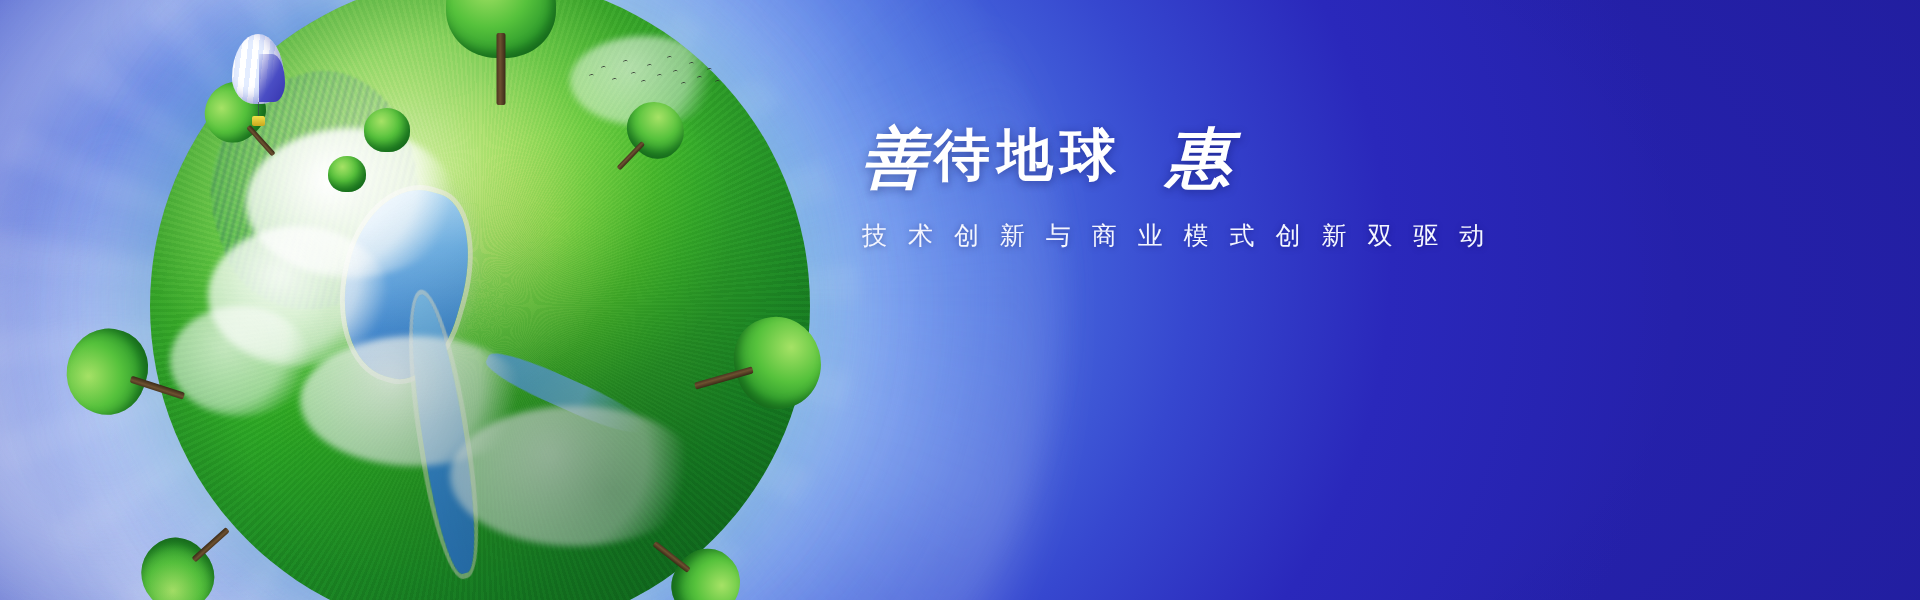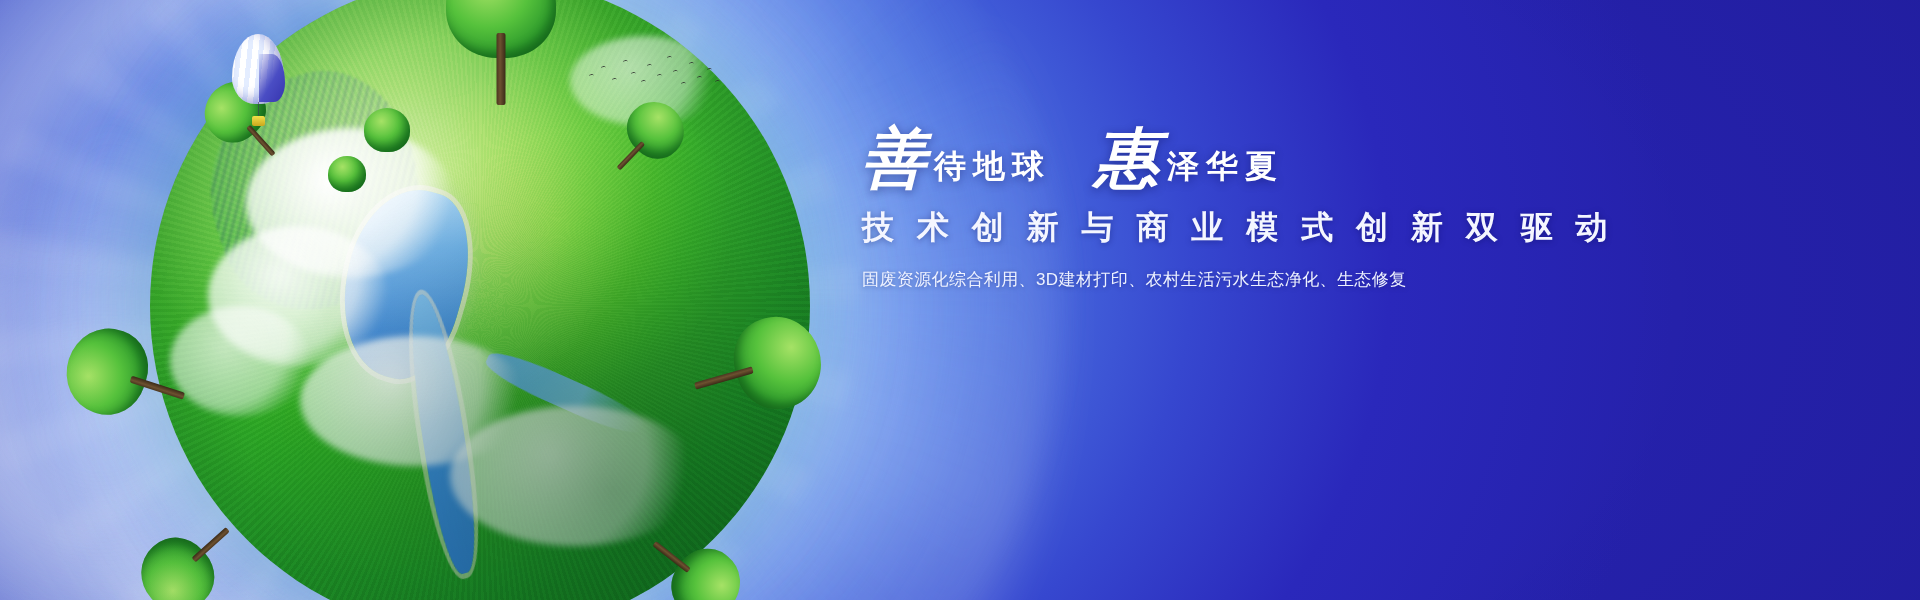--- a/index.html
+++ b/index.html
@@ -209,35 +209,34 @@
     text-shadow:0 2px 10px rgba(8,10,80,.45);
   }
   .hl-big{
     font-family:"DejaVu Serif","Liberation Serif",serif;
     font-size:64px;font-weight:700;font-style:italic;
     letter-spacing:0;
     position:relative;top:4px;
   }
   .hl-small{
     font-family:"DejaVu Serif","Liberation Serif",serif;
-    font-size:32px;font-weight:700;
+    font-size:56px;font-weight:700;
     letter-spacing:7px;
     padding-left:8px;
     position:relative;top:-4px;
   }
   .hl-gap{width:44px;display:inline-block;}
 
   .subtitle{
-    margin-top:20px;
-    font-size:32px;
+    margin-top:33px;
+    font-size:25px;
     letter-spacing:7px;
     color:#f4f6ff;
     text-shadow:0 1px 6px rgba(8,10,80,.4);
     white-space:nowrap;
-    font-weight:bold;
   }
   .desc{
     margin-top:18px;
     font-size:17px;
     letter-spacing:.4px;
     color:#eef2ff;
     text-shadow:0 1px 5px rgba(8,10,80,.35);
     white-space:nowrap;
   }
   .btn{
@@ -349,22 +348,20 @@
 
   <div class="vignette"></div>
 
   <div class="content">
 
     <div class="headline">
       <span class="hl-big">善</span>
       <span class="hl-small">待地球</span>
       <span class="hl-gap"></span>
       <span class="hl-big">惠</span>
-      <span class="hl-small">泽华夏</span>
     </div>
 
     <div class="subtitle">技 术 创 新 与 商 业 模 式 创 新 双 驱 动</div>
 
-    <div class="desc">固废资源化综合利用、3D建材打印、农村生活污水生态净化、生态修复</div>
 
 
   </div>
 </div>
 
 </body></html>

